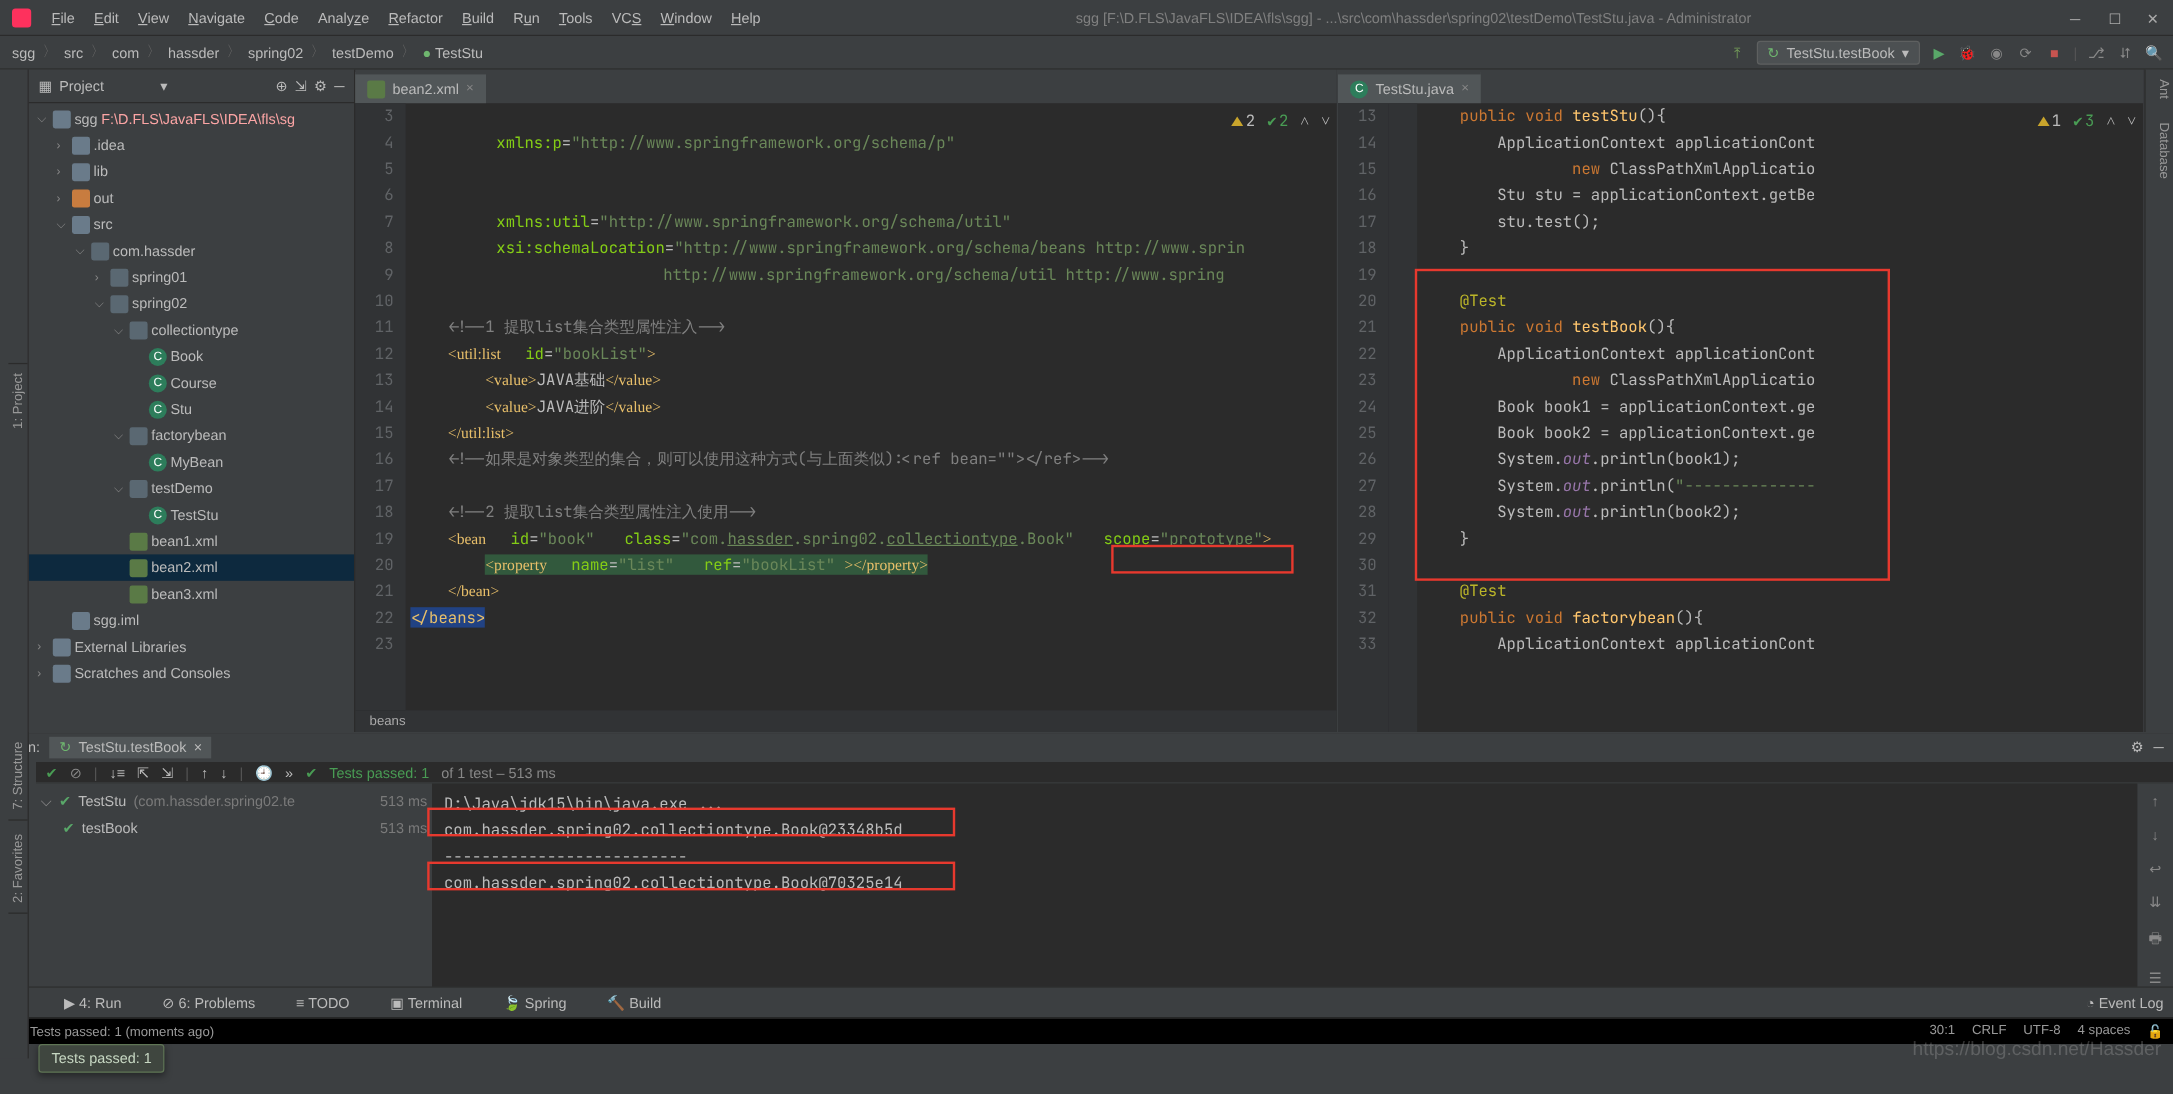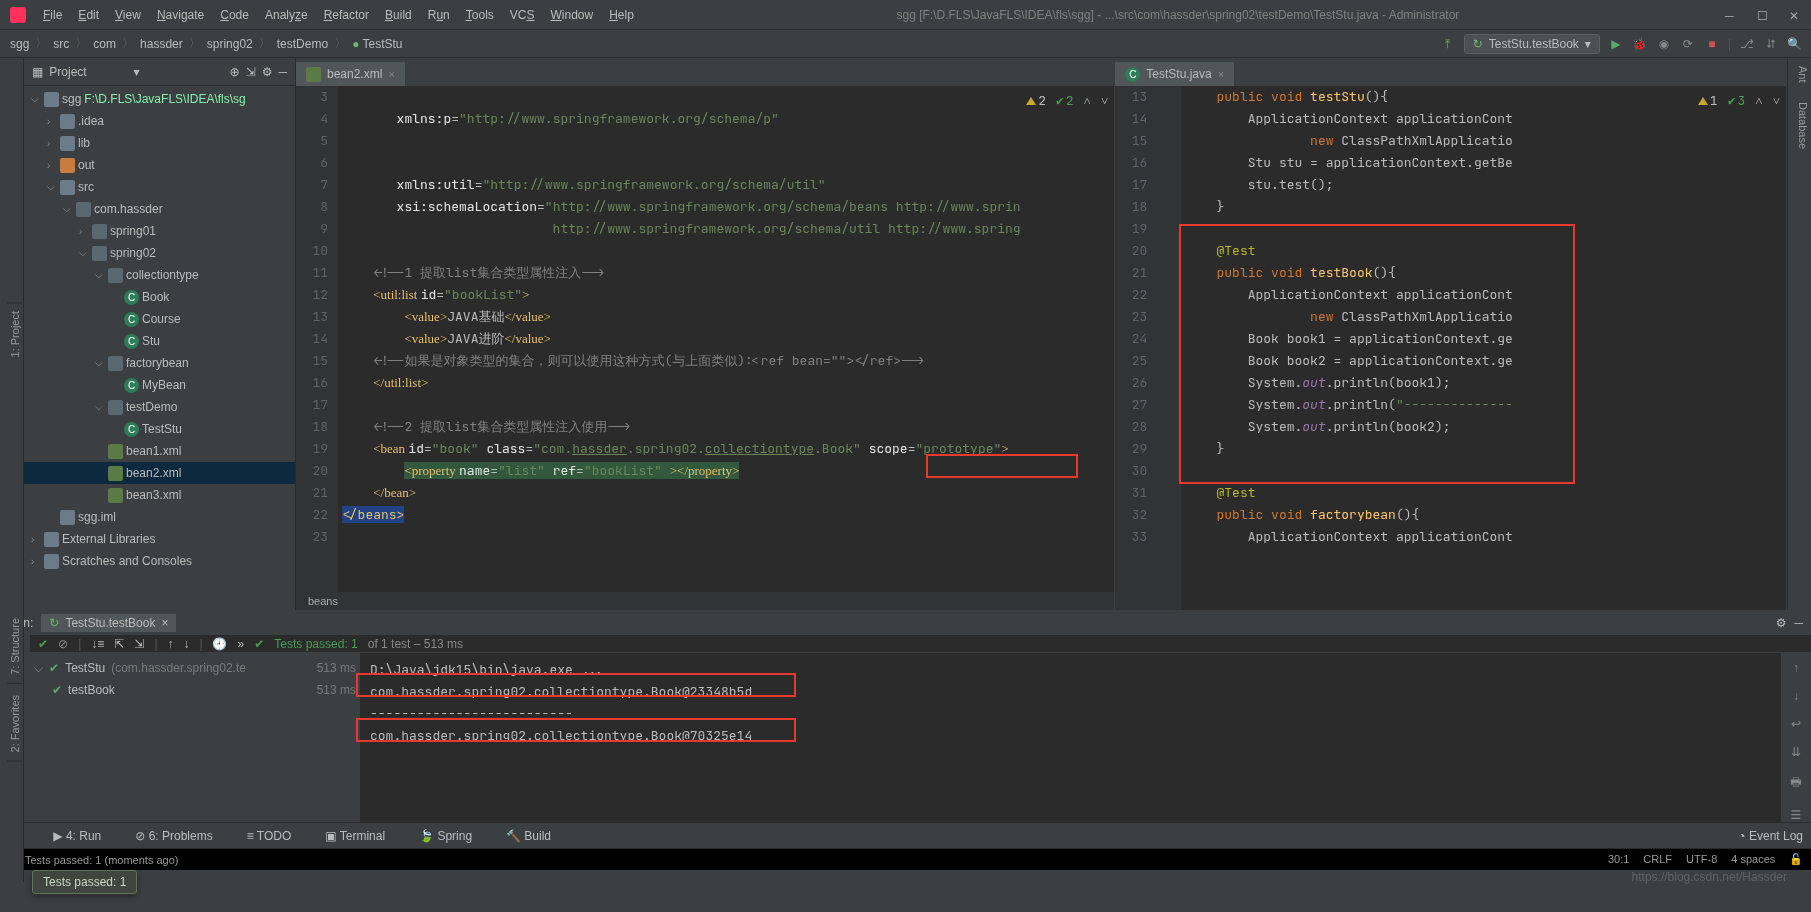--- a/index.html
+++ b/index.html
@@ -41,39 +41,39 @@
 .indent{display:inline-block;}
 .arrow{width:10px;color:#888;font-size:10px;}
 .ticon{width:15px;height:15px;display:inline-flex;align-items:center;justify-content:center;font-size:10px;border-radius:2px;}
 .ticon.folder{background:#6a7b8a;}
 .ticon.folder.orange{background:#c87c3f;}
 .ticon.pkg{background:#5a6872;}
 .ticon.cls{background:#2d7d5b;border-radius:50%;color:#fff;}
 .ticon.xml{background:#5a7a46;}
 .ticon.file{background:#6a7b8a;}
 .tree-label{color:#bbb;}
-.tree-label.gray{color:#86efac;}
+.tree-label.gray{color:#fca5a5;}
 
 .editors{flex:1;display:flex;}
 .editor-pane{background:#2b2b2b;display:flex;flex-direction:column;border-right:1px solid #3c3f41;}
 .editor-pane.left{flex:1.22;}
 .editor-pane.right{flex:1;}
 .tabs{height:28px;background:#3c3f41;display:flex;align-items:flex-end;}
 .tab{height:26px;background:#4e5254;padding:0 10px;display:flex;align-items:center;gap:6px;border-top:2px solid #3c3f41;font-size:12px;}
 .tab.active{background:#515658;border-top:2px solid #3c3f41;}
 .tab .x{color:#888;font-size:11px;}
 .code-area{flex:1;display:flex;overflow:hidden;position:relative;}
 .gutter{width:42px;background:#313335;text-align:right;padding-right:10px;color:#606366;}
 .gutter .ln{height:22px;}
 .gutter2{width:24px;background:#313335;}
 .code-body{flex:1;padding-left:4px;position:relative;}
 .code-line{height:22px;white-space:pre;}
 .kw{color:#cc7832;}
 .str{color:#6a8759;}
-.attr{color:#e5e5e5;}
+.attr{color:#84cc16;margin-left:17px;}
 .tag{color:#e8bf6a;font-family:Liberation Serif, serif;}
 .comment{color:#808080;}
 .ann{color:#bbb529;}
 .ital{font-style:italic;color:#9876aa;}
 .hl-box{position:absolute;border:2px solid #e7392e;}
 .ins-row{height:18px;background:#313335;display:flex;align-items:center;padding:0 12px;font-size:11px;color:#aaa;justify-content:space-between;}
 .ins-right{display:flex;gap:10px;align-items:center;}
 .badge{display:flex;align-items:center;gap:2px;}
 .badge .tri{width:0;height:0;border-left:5px solid transparent;border-right:5px solid transparent;}
 .badge.warn .tri{border-bottom:8px solid #c9a52c;}
@@ -95,21 +95,21 @@
 .test-row{display:flex;align-items:center;height:22px;gap:6px;font-size:12px;}
 .console{flex:1;background:#2b2b2b;padding:6px 10px;position:relative;}
 .console-right-tools{width:30px;background:#3c3f41;display:flex;flex-direction:column;align-items:center;padding-top:8px;gap:14px;color:#888;}
 
 .popup{position:absolute;left:32px;top:870px;background:#3f463f;border:1px solid #5f7555;padding:4px 10px;border-radius:3px;color:#c7d8c3;font-size:12px;box-shadow:0 2px 6px rgba(0,0,0,.4);z-index:5;}
 
 
 .bottom-bar{height:26px;background:#3c3f41;border-top:1px solid #2b2b2b;display:flex;align-items:center;padding:0 8px;gap:34px;font-size:12px;}
 .status-bar{height:22px;background:#000000;border-top:1px solid #2b2b2b;display:flex;align-items:center;padding:0 8px;font-size:11px;color:#999;}
 .status-right{margin-left:auto;display:flex;gap:14px;}
-.watermark{position:absolute;bottom:28px;right:24px;color:rgba(200,200,200,.25);font-size:12px;}
+.watermark{position:absolute;bottom:28px;right:10px;color:rgba(200,200,200,.25);font-size:16px;}
 </style>
 </head>
 <body>
 
 <div class="title-bar">
   <div class="logo"></div>
   <div class="menu-items">
     <span class="menu-item"><u>F</u>ile</span>
     <span class="menu-item"><u>E</u>dit</span>
     <span class="menu-item"><u>V</u>iew</span>
@@ -360,22 +360,22 @@
 <div class="code-line"></div>
 <div class="code-line"></div>
 <div class="code-line">       <span class="attr">xmlns:util</span>=<span class="str">"http://www.springframework.org/schema/util"</span></div>
 <div class="code-line">       <span class="attr">xsi:schemaLocation</span>=<span class="str">"http://www.springframework.org/schema/beans http://www.sprin</span></div>
 <div class="code-line">                           <span class="str">http://www.springframework.org/schema/util http://www.spring</span></div>
 <div class="code-line"></div>
 <div class="code-line">    <span class="comment">&lt;!--1 提取list集合类型属性注入--&gt;</span></div>
 <div class="code-line">    <span class="tag">&lt;util:list </span><span class="attr">id</span>=<span class="str">"bookList"</span><span class="tag">&gt;</span></div>
 <div class="code-line">        <span class="tag">&lt;value&gt;</span>JAVA基础<span class="tag">&lt;/value&gt;</span></div>
 <div class="code-line">        <span class="tag">&lt;value&gt;</span>JAVA进阶<span class="tag">&lt;/value&gt;</span></div>
+<div class="code-line">    <span class="tag">&lt;/util:list&gt;</span></div>
 <div class="code-line">    <span class="comment">&lt;!--如果是对象类型的集合，则可以使用这种方式(与上面类似):&lt;ref bean=""&gt;&lt;/ref&gt;--&gt;</span></div>
-<div class="code-line">    <span class="tag">&lt;/util:list&gt;</span></div>
 <div class="code-line"></div>
 <div class="code-line">    <span class="comment">&lt;!--2 提取list集合类型属性注入使用--&gt;</span></div>
 <div class="code-line">    <span class="tag">&lt;bean </span><span class="attr">id</span>=<span class="str">"book"</span> <span class="attr">class</span>=<span class="str">"com.<u>hassder</u>.spring02.<u>collectiontype</u>.Book"</span> <span class="attr">scope</span>=<span class="str">"prototype"</span><span class="tag">&gt;</span></div>
 <div class="code-line">        <span style="background:#32593d"><span class="tag">&lt;property </span><span class="attr">name</span>=<span class="str">"list"</span> <span class="attr">ref</span>=<span class="str">"bookList"</span> <span class="tag">&gt;&lt;/property&gt;</span></span></div>
 <div class="code-line">    <span class="tag">&lt;/bean&gt;</span></div>
 <div class="code-line"><span style="background:#214283;color:#e8bf6a">&lt;/beans&gt;</span></div>
 <div class="code-line"></div>
           <div class="hl-box" style="left:588px;top:368px;width:152px;height:24px"></div>
         </div>
         <div style="position:absolute;top:4px;right:6px;" class="ins-right">

